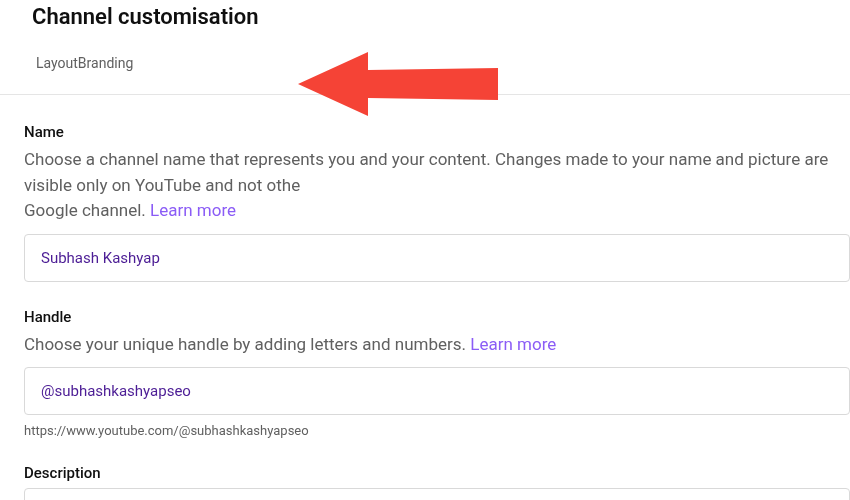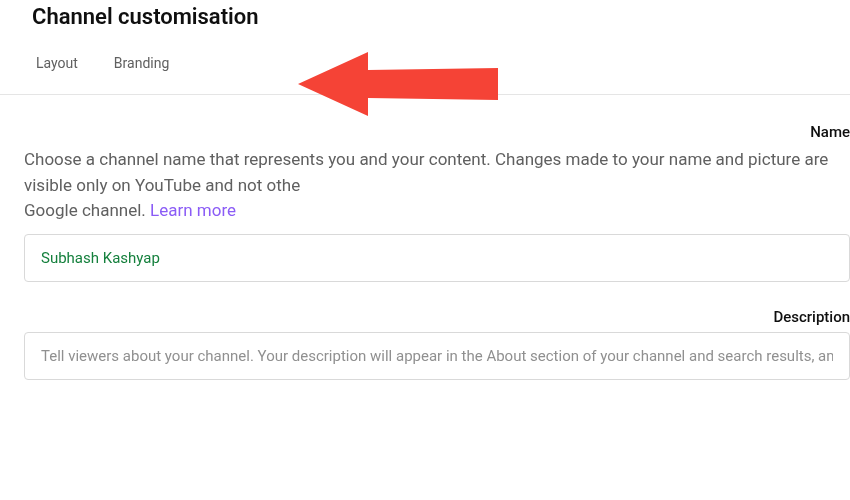--- a/index.html
+++ b/index.html
@@ -16,21 +16,20 @@
       overflow: hidden;
       position: relative;
     }
     .page-title {
       font-size: 22px;
       font-weight: 600;
       padding: 4px 0 0 32px;
     }
     .tabs {
       display: flex;
-      gap: 36px;
       padding: 26px 0 9px 36px;
       border-bottom: 1px solid #e5e5e5;
     }
     .tab {
       font-size: 14px;
       color: #606060;
       padding-bottom: 14px;
       cursor: pointer;
       position: relative;
     }
@@ -51,40 +50,39 @@
       padding: 28px 0 0 24px;
     }
     .section {
       margin-bottom: 26px;
     }
     .section-label {
       font-size: 15px;
       font-weight: 500;
       color: #0f0f0f;
       margin-bottom: 6px;
-      text-align: right;
     }
     .section-desc {
       font-size: 17px;
       color: #606060;
       line-height: 1.5;
       margin-bottom: 10px;
     }
     .learn-more {
       color: #8b5cf6;
       text-decoration: none;
       cursor: pointer;
     }
     .input-box {
       width: 826px;
       border: 1px solid #d9d9d9;
       border-radius: 4px;
       padding: 14px 16px;
       font-size: 15px;
-      color: #15803d;
+      color: #4c1d95;
       background: #fff;
       outline: none;
       font-family: inherit;
     }
     .input-box::placeholder {
       color: #909090;
     }
     .url-helper {
       font-size: 13px;
       color: #606060;
@@ -111,20 +109,28 @@
 
   <div class="section">
     <div class="section-label">Name</div>
     <div class="section-desc">
       <span>Choose a channel name that represents you and your content. Changes made to your name and picture are visible only on YouTube and not othe</span><br>
       <span>Google channel. </span><a class="learn-more">Learn more</a>
     </div>
     <input class="input-box" type="text" value="Subhash Kashyap" style="">
   </div>
 
+  <div class="section">
+    <div class="section-label">Handle</div>
+    <div class="section-desc">
+      <span>Choose your unique handle by adding letters and numbers. </span><a class="learn-more">Learn more</a>
+    </div>
+    <input class="input-box" type="text" value="@subhashkashyapseo" style="">
+    <div class="url-helper">https://www.youtube.com/@subhashkashyapseo</div>
+  </div>
 
   <div class="section">
     <div class="section-label">Description</div>
     <input class="input-box" type="text" style="color: rgb(144, 144, 144);" placeholder="Tell viewers about your channel. Your description will appear in the About section of your channel and search results, amo">
   </div>
 
 </div>
 
 <svg class="arrow-annotation" width="210" height="80" viewBox="0 0 210 80">
   <polygon points="0,40 70,8 70,26 200,24 200,56 70,54 70,72" fill="#f54336"></polygon>

